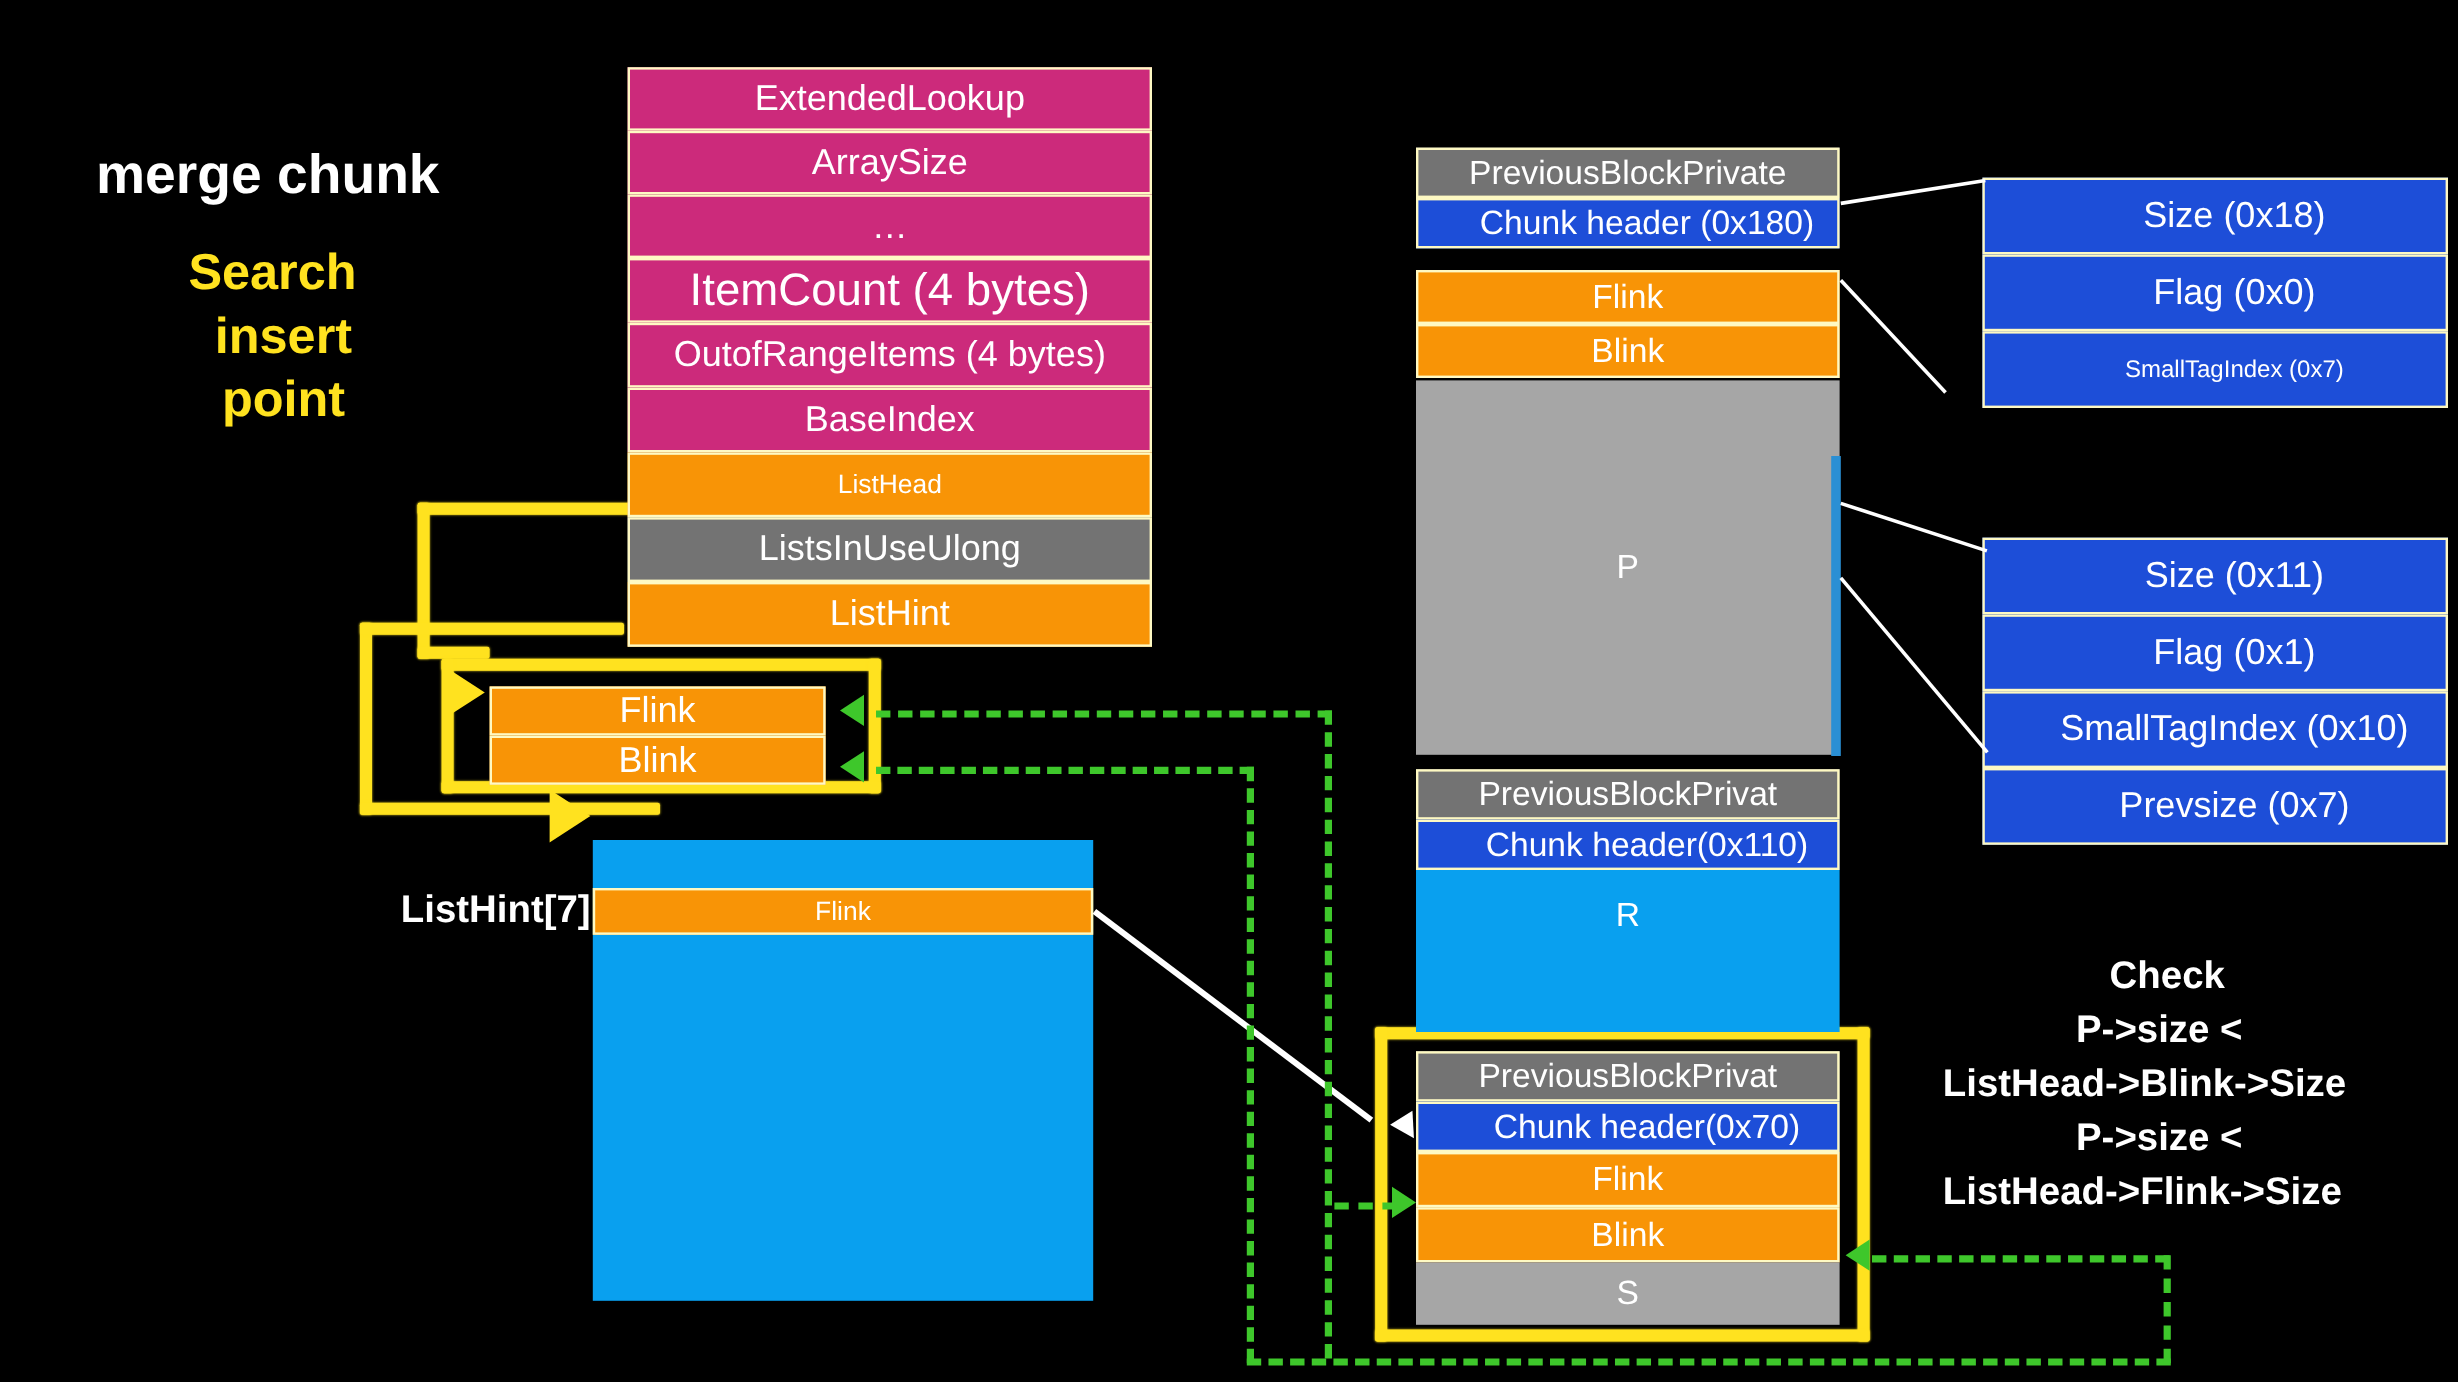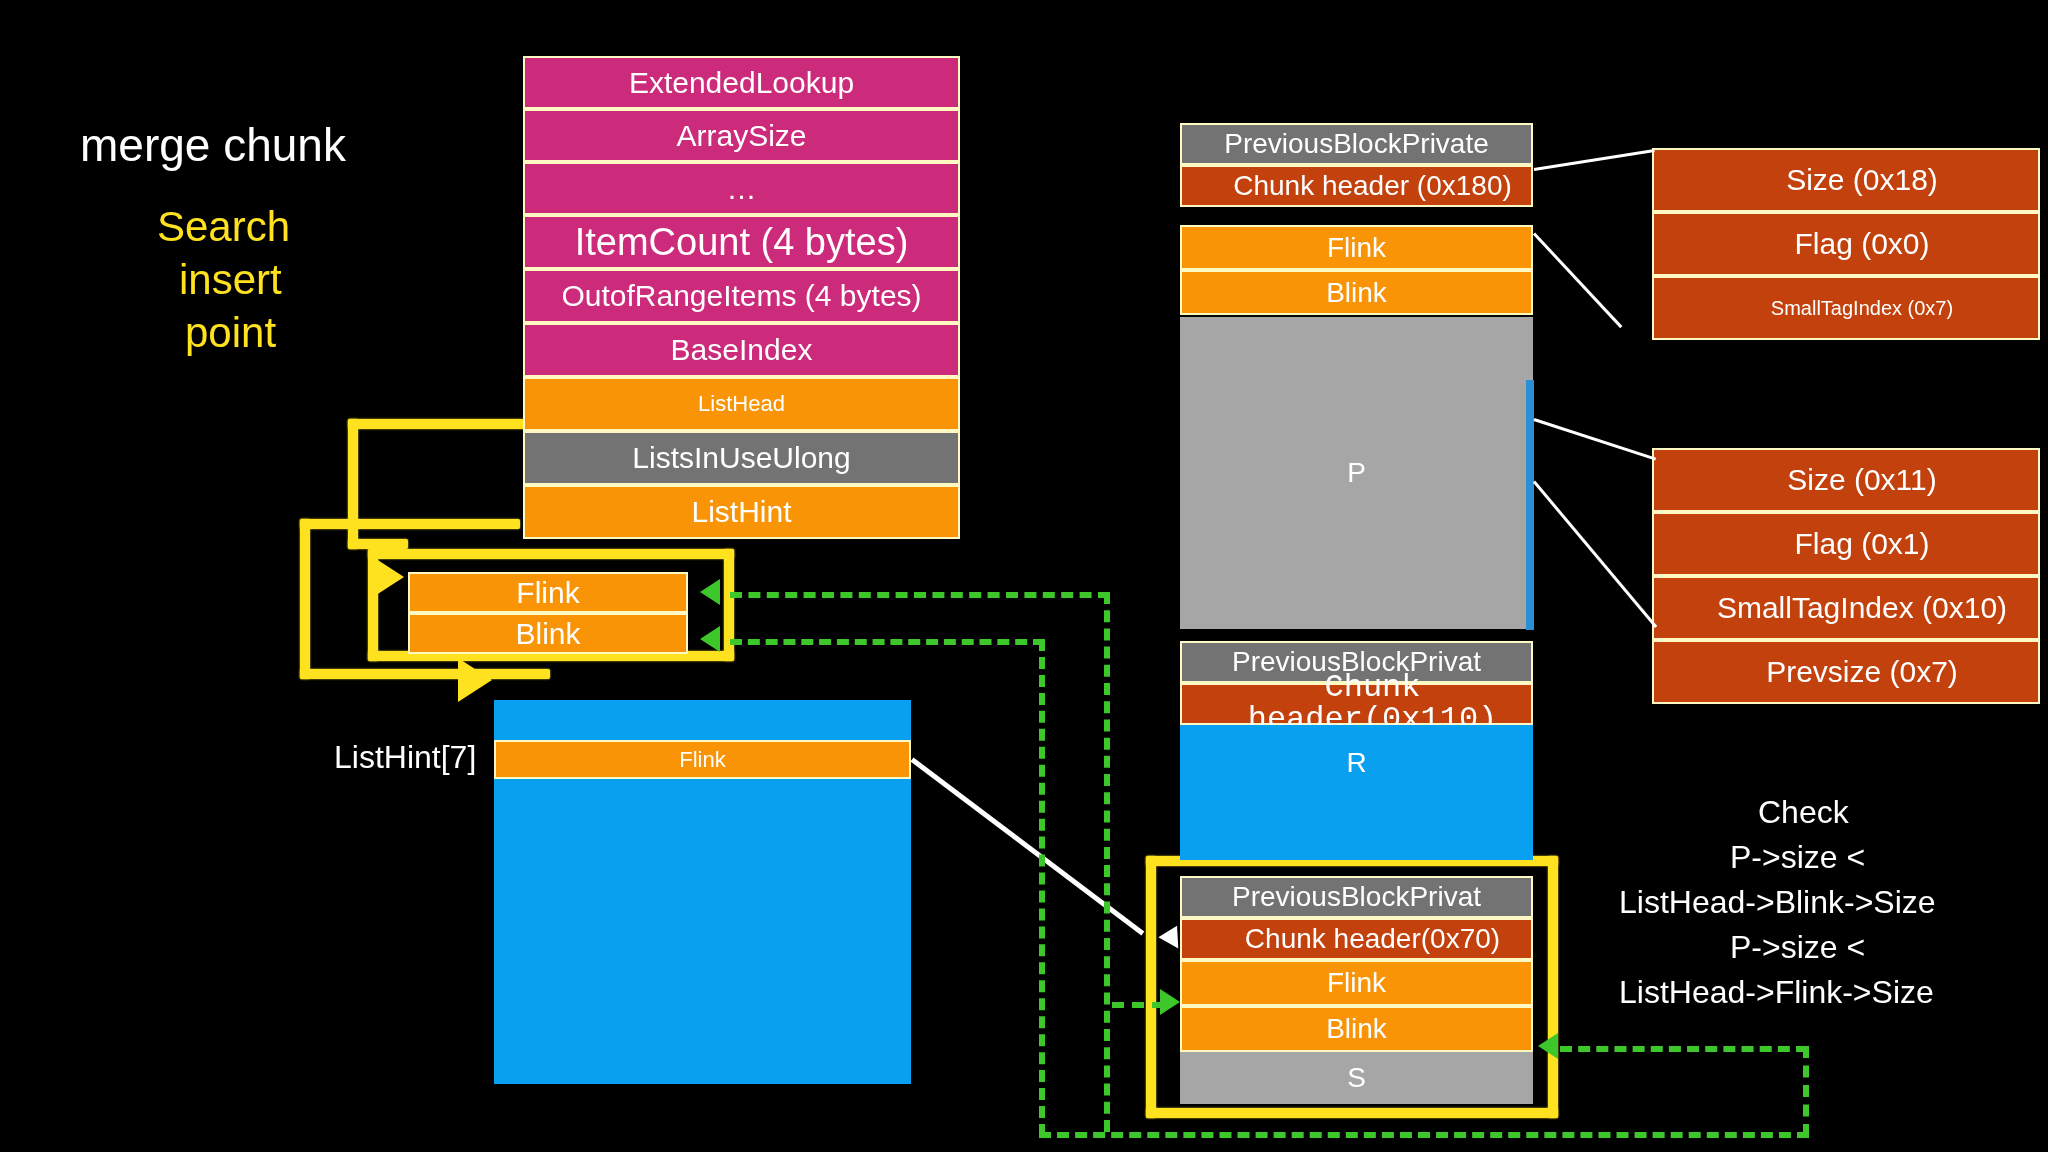--- a/index.html
+++ b/index.html
@@ -8,26 +8,26 @@
   .canvas{position:absolute;inset:0;}
 
   
   .row{position:absolute;box-sizing:border-box;display:flex;
        align-items:center;justify-content:center;
        border:2px solid #fef9c3;color:#fff;font-weight:400;
        text-align:center;line-height:1;}
   .magenta{background:#cc2a7b;}
   .orange {background:#f89406;}
   .green  {background:#737373;}
-  .pink   {background:#c2410c;padding-left:32px;}
+  .pink   {background:#1d4ed8;padding-left:32px;}
   .gray   {background:#a6a6a6;}
   .blue   {background:#09a0ef;}
 
   
-  .txt{position:absolute;font-weight:normal;line-height:1.12;white-space:pre;text-align:right;}
+  .txt{position:absolute;font-weight:bold;line-height:1.12;white-space:pre;text-align:right;}
   .white{color:#fff;}
   .yellow{color:#ffe21f;}
 
   
   .hl{position:absolute;background:#ffe21f;border-radius:2px;
       box-shadow:0 0 2px #ffe21f;}
   .hl-arrow{position:absolute;width:0;height:0;}
 
   
   .dashH{position:absolute;height:0;border-top:6px dashed #3ec72b;}
@@ -99,21 +99,21 @@
   <div class="row orange" style="left:494px;top:740px;width:417px;height:39px;font-size:22px;">Flink</div>
 
   <div class="row green" style="left:1180px;top:123px;width:353px;height:42px;font-size:28px;">PreviousBlockPrivate</div>
   <div class="row pink" style="left:1180px;top:165px;width:353px;height:42px;font-size:28px;">Chunk header (0x180)</div>
   <div class="row orange" style="left:1180px;top:225px;width:353px;height:45px;font-size:28px;">Flink</div>
   <div class="row orange" style="left:1180px;top:270px;width:353px;height:45px;font-size:28px;">Blink</div>
   <div class="row gray" style="left:1180px;top:317px;width:353px;height:312px;font-size:28px;border:none;">P</div>
   <div class="blueStrip" style="left:1526px;top:380px;width:8px;height:250px;"></div>
 
   <div class="row green" style="left:1180px;top:641px;width:353px;height:42px;font-size:28px;">PreviousBlockPrivat</div>
-  <div class="row pink" style="left:1180px;top:683px;width:353px;height:42px;font-size:32px;font-family:Liberation Mono, monospace;">Chunk header(0x110)</div>
+  <div class="row pink" style="left:1180px;top:683px;width:353px;height:42px;font-size:28px;">Chunk header(0x110)</div>
   <div class="row blue" style="left:1180px;top:725px;width:353px;height:135px;font-size:28px;border:none;align-items:flex-start;padding-top:24px;">R</div>
 
   <div class="row green" style="left:1180px;top:876px;width:353px;height:42px;font-size:28px;">PreviousBlockPrivat</div>
   <div class="row pink" style="left:1180px;top:918px;width:353px;height:42px;font-size:28px;">Chunk header(0x70)</div>
   <div class="row orange" style="left:1180px;top:960px;width:353px;height:46px;font-size:28px;">Flink</div>
   <div class="row orange" style="left:1180px;top:1006px;width:353px;height:46px;font-size:28px;">Blink</div>
   <div class="row gray" style="left:1180px;top:1052px;width:353px;height:52px;font-size:28px;border:none;">S</div>
 
   <div class="row pink" style="left:1652px;top:148px;width:388px;height:64px;font-size:30px;">Size (0x18)</div>
   <div class="row pink" style="left:1652px;top:212px;width:388px;height:64px;font-size:30px;">Flag (0x0)</div>

